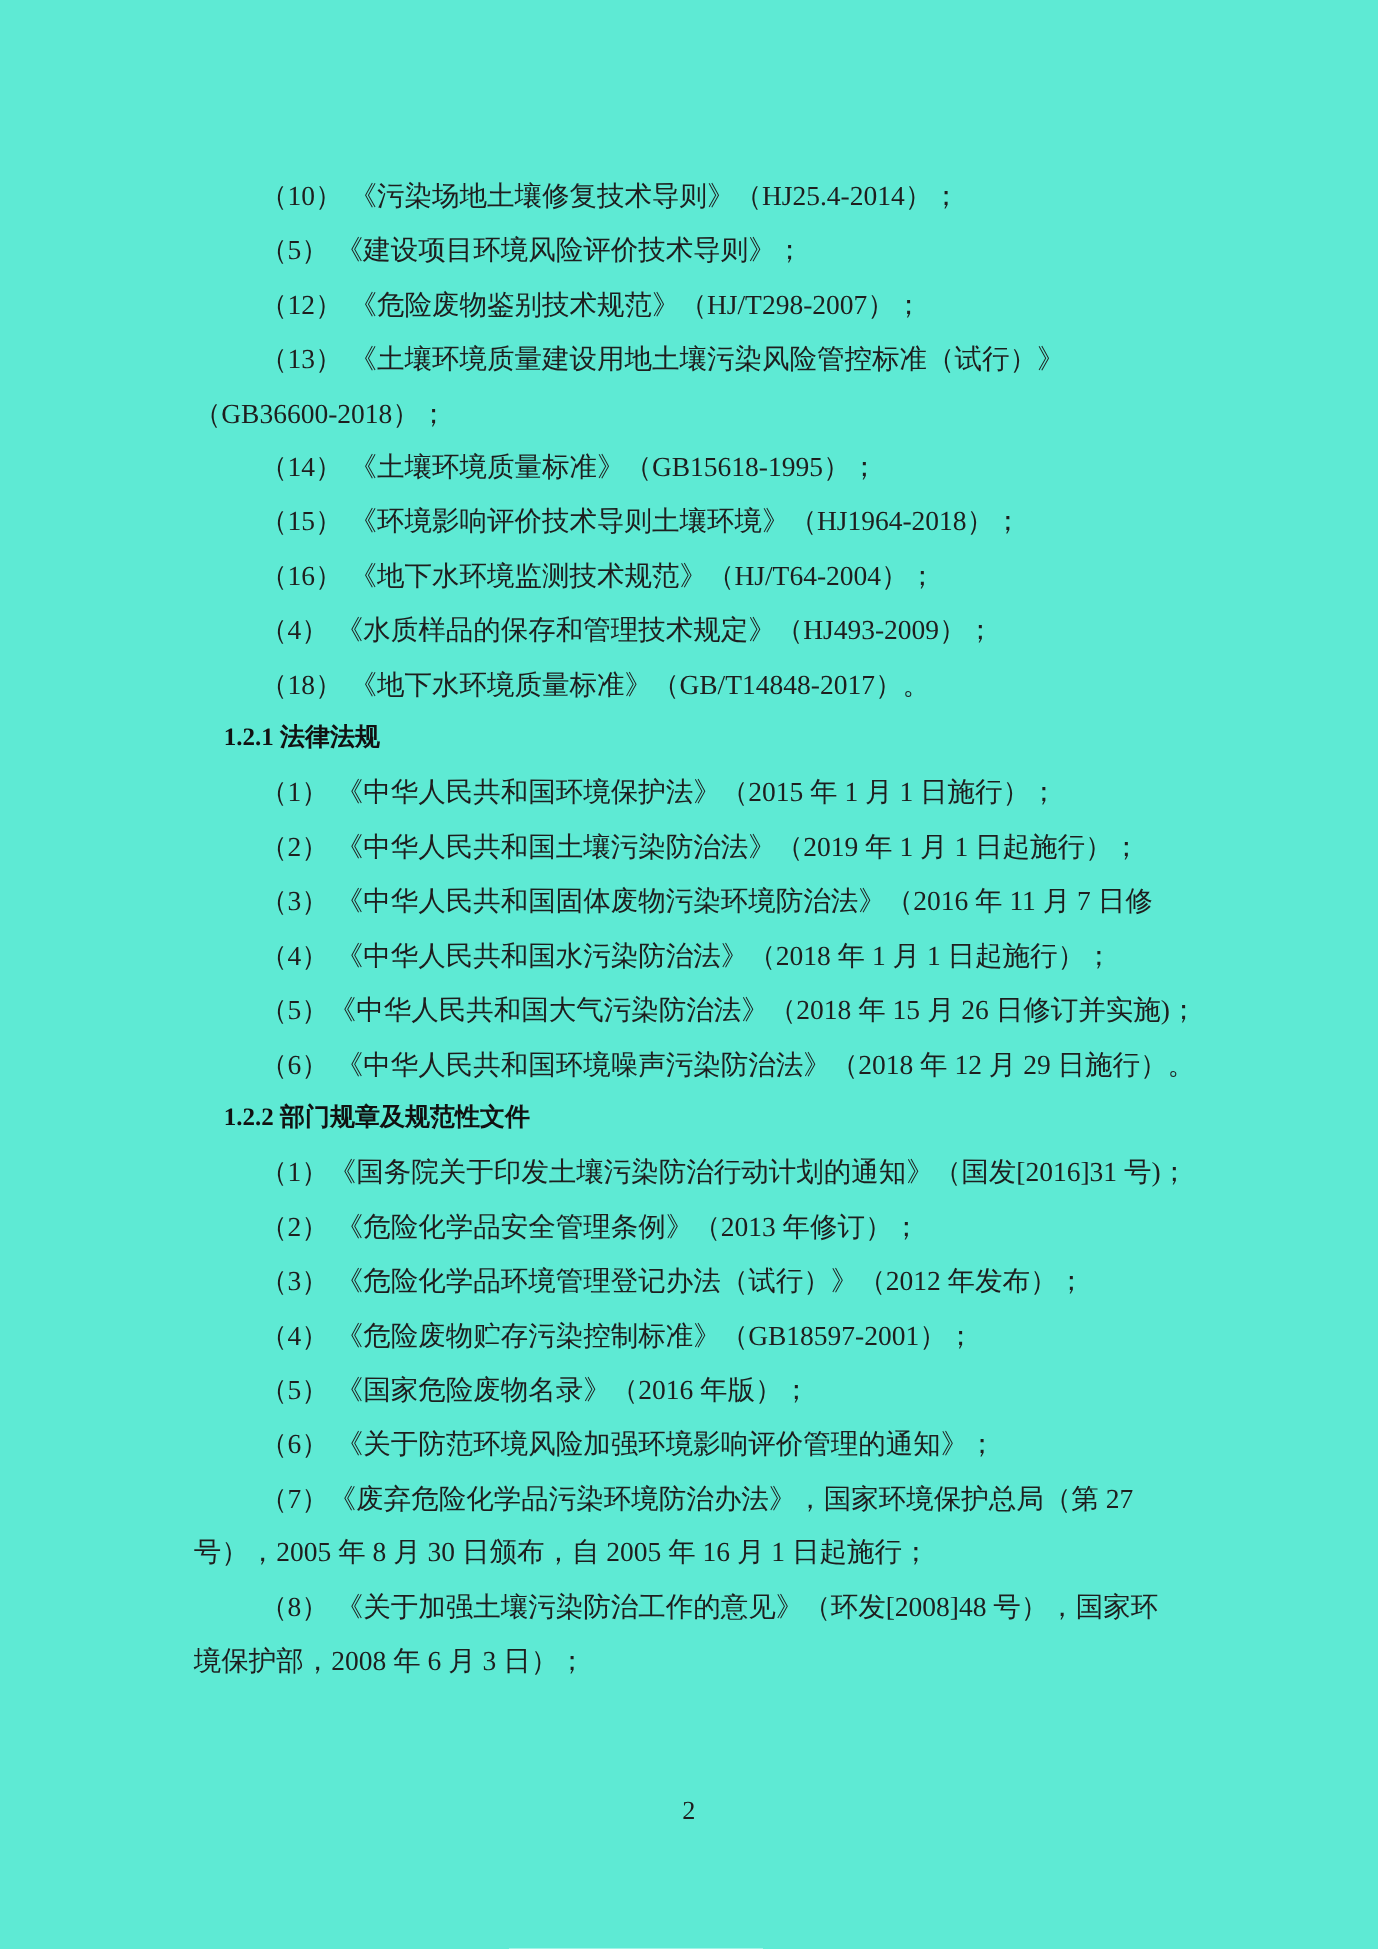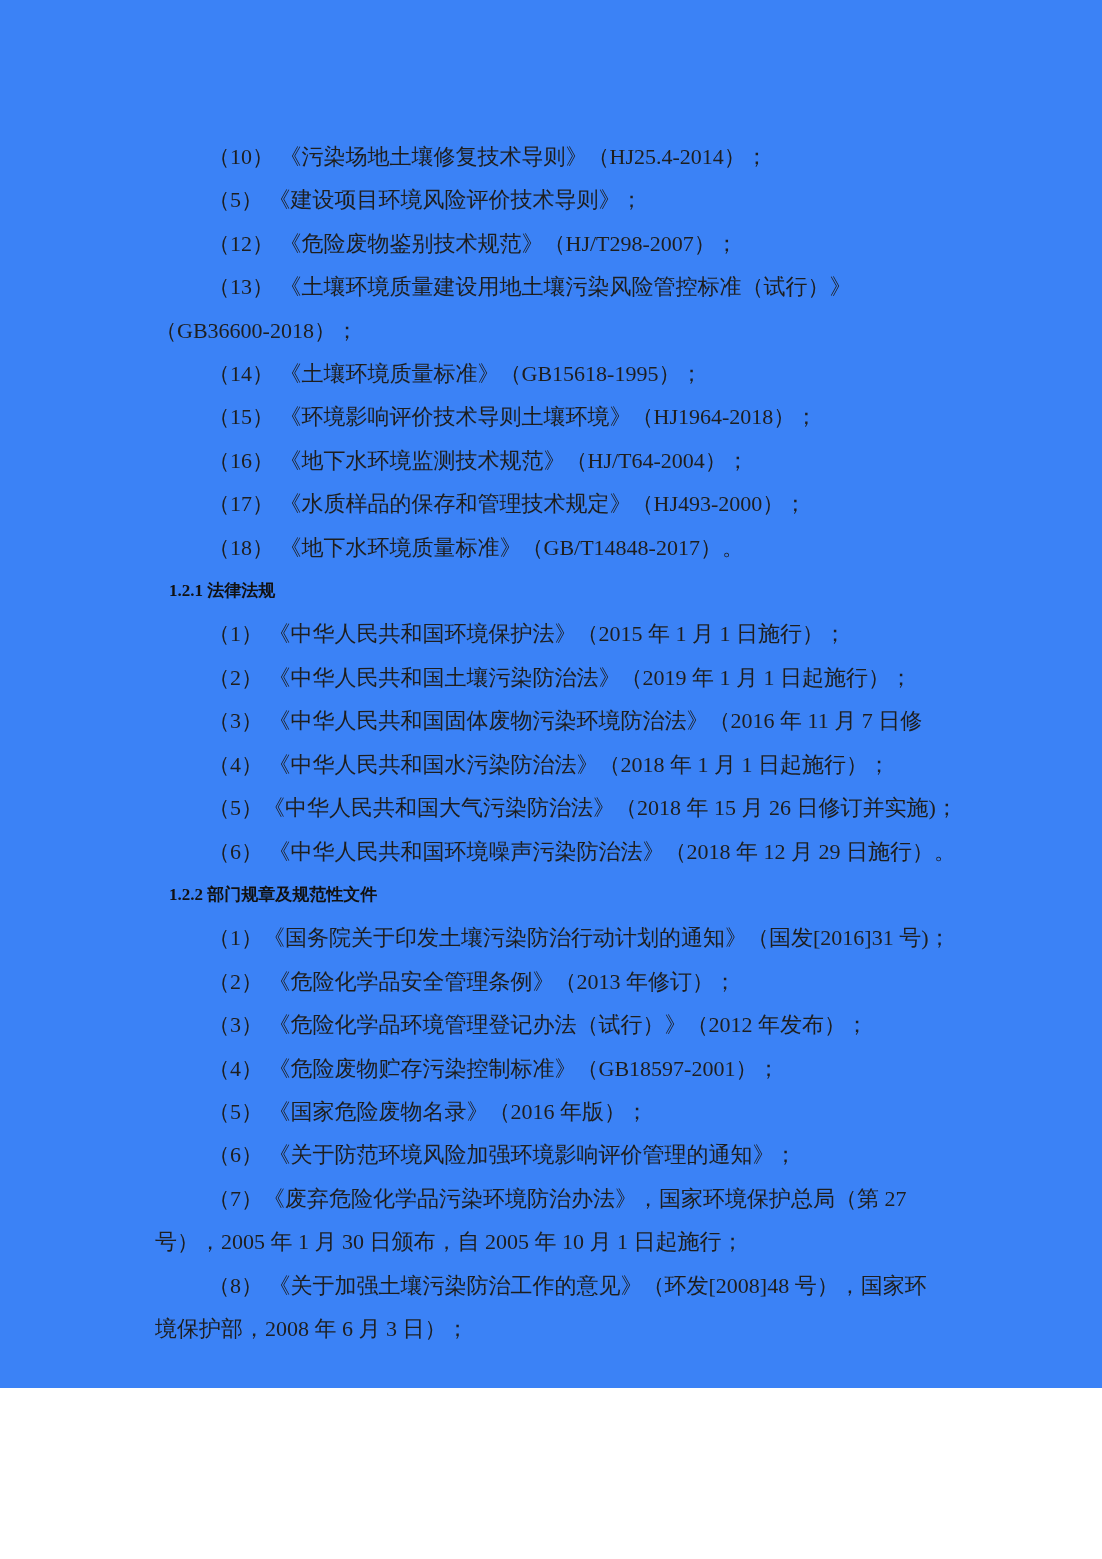--- a/index.html
+++ b/index.html
@@ -4,22 +4,22 @@
 <style>
   * { box-sizing: border-box; }
   html, body {
     margin: 0;
     padding: 0;
     background: #ffffff;
   }
   .page {
     position: relative;
     width: 1102px;
-    height: 1388px;
-    background: #3b82f6;
+    height: 1559px;
+    background: #5eead4;
     font-family: "Liberation Serif", "DejaVu Serif", serif;
     color: #1e1e1e;
     overflow: hidden;
   }
   .body-text {
     position: absolute;
     left: 155px;
     top: 135px;
     width: 785px;
     font-size: 22px;
@@ -31,23 +31,23 @@
     padding: 0;
   }
   .line {
     display: block;
     white-space: nowrap;
   }
   .line.indent {
     text-indent: 53px;
   }
   .heading {
-    margin: 0 0 0 14px;
+    margin: 0 0 0 24px;
     padding: 0;
-    font-size: 17px;
+    font-size: 20px;
     font-weight: bold;
     line-height: 43.4px;
     text-indent: 0;
     color: #111111;
   }
   .page-number {
     position: absolute;
     top: 1433px;
     left: 0;
     width: 100%;
@@ -79,21 +79,21 @@
     <p class="item">
       <span class="line indent">（14） 《土壤环境质量标准》（GB15618-1995）；</span>
     </p>
     <p class="item">
       <span class="line indent">（15） 《环境影响评价技术导则土壤环境》（HJ1964-2018）；</span>
     </p>
     <p class="item">
       <span class="line indent">（16） 《地下水环境监测技术规范》（HJ/T64-2004）；</span>
     </p>
     <p class="item">
-      <span class="line indent">（17） 《水质样品的保存和管理技术规定》（HJ493-2000）；</span>
+      <span class="line indent">（4） 《水质样品的保存和管理技术规定》（HJ493-2009）；</span>
     </p>
     <p class="item">
       <span class="line indent">（18） 《地下水环境质量标准》（GB/T14848-2017）。</span>
     </p>
 
     <h2 class="heading">1.2.1 法律法规</h2>
 
     <p class="item">
       <span class="line indent">（1） 《中华人民共和国环境保护法》（2015 年 1 月 1 日施行）；</span>
     </p>
@@ -128,21 +128,21 @@
       <span class="line indent">（4） 《危险废物贮存污染控制标准》（GB18597-2001）；</span>
     </p>
     <p class="item">
       <span class="line indent">（5） 《国家危险废物名录》（2016 年版）；</span>
     </p>
     <p class="item">
       <span class="line indent">（6） 《关于防范环境风险加强环境影响评价管理的通知》；</span>
     </p>
     <p class="item">
       <span class="line indent">（7）《废弃危险化学品污染环境防治办法》，国家环境保护总局（第 27</span>
-      <span class="line">号），2005 年 1 月 30 日颁布，自 2005 年 10 月 1 日起施行；</span>
+      <span class="line">号），2005 年 8 月 30 日颁布，自 2005 年 16 月 1 日起施行；</span>
     </p>
     <p class="item">
       <span class="line indent">（8） 《关于加强土壤污染防治工作的意见》（环发[2008]48 号），国家环</span>
       <span class="line">境保护部，2008 年 6 月 3 日）；</span>
     </p>
 
   </div>
 
   <div class="page-number">2</div>
 </div>

